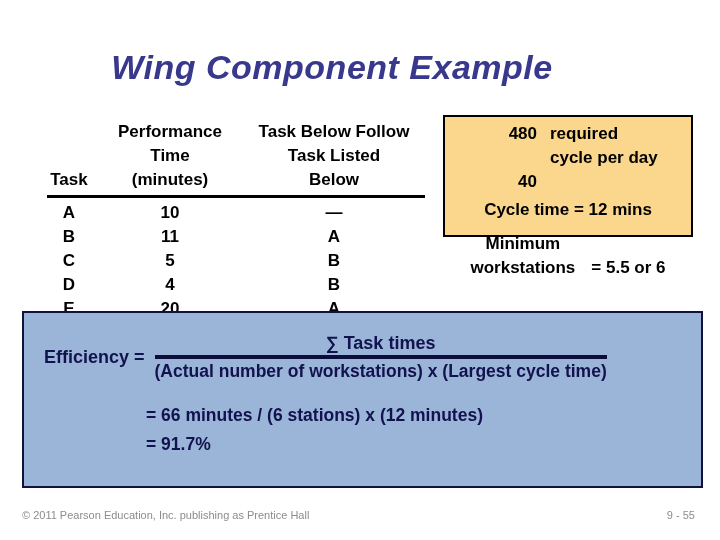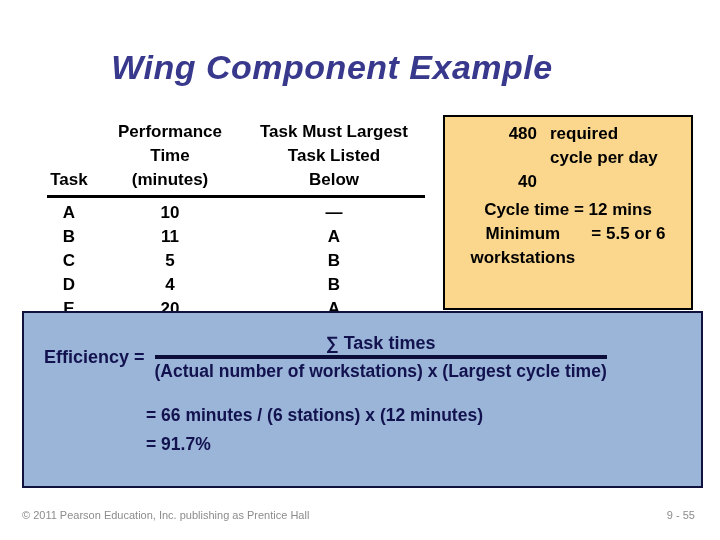--- a/index.html
+++ b/index.html
@@ -20,30 +20,30 @@
   .thead { display:flex; align-items:flex-end; font-weight:bold; font-size:17px; line-height:24px; text-align:center; }
   .c1 { width:62px; }
   .c2 { width:140px; }
   .c3 { flex:1; }
   .rule { height:3px; background:#000; margin-top:3px; margin-left:9px; width:378px; }
   .trow { display:flex; font-weight:bold; font-size:17px; line-height:24px; text-align:center; }
   .tbody { margin-top:3px; }
 
   
   .info-box {
-    position:absolute; left:443px; top:115px; width:250px; height:195px;
+    position:absolute; left:443px; top:115px; width:250px; height:122px;
     background:#FBD78D; border:2px solid #000; box-sizing:border-box;
     font-size:17px; font-weight:bold; line-height:24px; color:#000;
     padding-top:5px;
   }
   .info-row { display:flex; }
   .num { width:92px; text-align:right; }
   .lbl { margin-left:13px; }
   .cycle { text-align:center; margin-top:4px; }
-  .minrow { display:flex; justify-content:center; align-items:flex-start; margin-top:0; gap:16px; }
+  .minrow { display:flex; justify-content:center; align-items:flex-end; margin-top:10px; gap:16px; }
   .minlbl { text-align:center; }
 
   
   .eff-box {
     position:absolute; left:22px; top:311px; width:681px; height:177px;
     background:#9BB5D9; border:2px solid #11113E; box-sizing:border-box;
     color:#12124E; font-weight:bold;
   }
   .formula { position:absolute; left:20px; top:18px; display:flex; align-items:center; }
   .eff-label { font-size:18px; margin-right:10px; white-space:nowrap; }
@@ -70,21 +70,21 @@
 
   <div class="task-table">
     <div class="thead">
       <div class="c1">Task</div>
       <div class="c2">
         <div>Performance</div>
         <div>Time</div>
         <div>(minutes)</div>
       </div>
       <div class="c3">
-        <div>Task Must Largest</div>
+        <div>Task Below Follow</div>
         <div>Task Listed</div>
         <div>Below</div>
       </div>
     </div>
     <div class="rule"></div>
     <div class="tbody">
       <div class="trow">
         <div class="c1">A</div>
         <div class="c2">10</div>
         <div class="c3">—</div>

